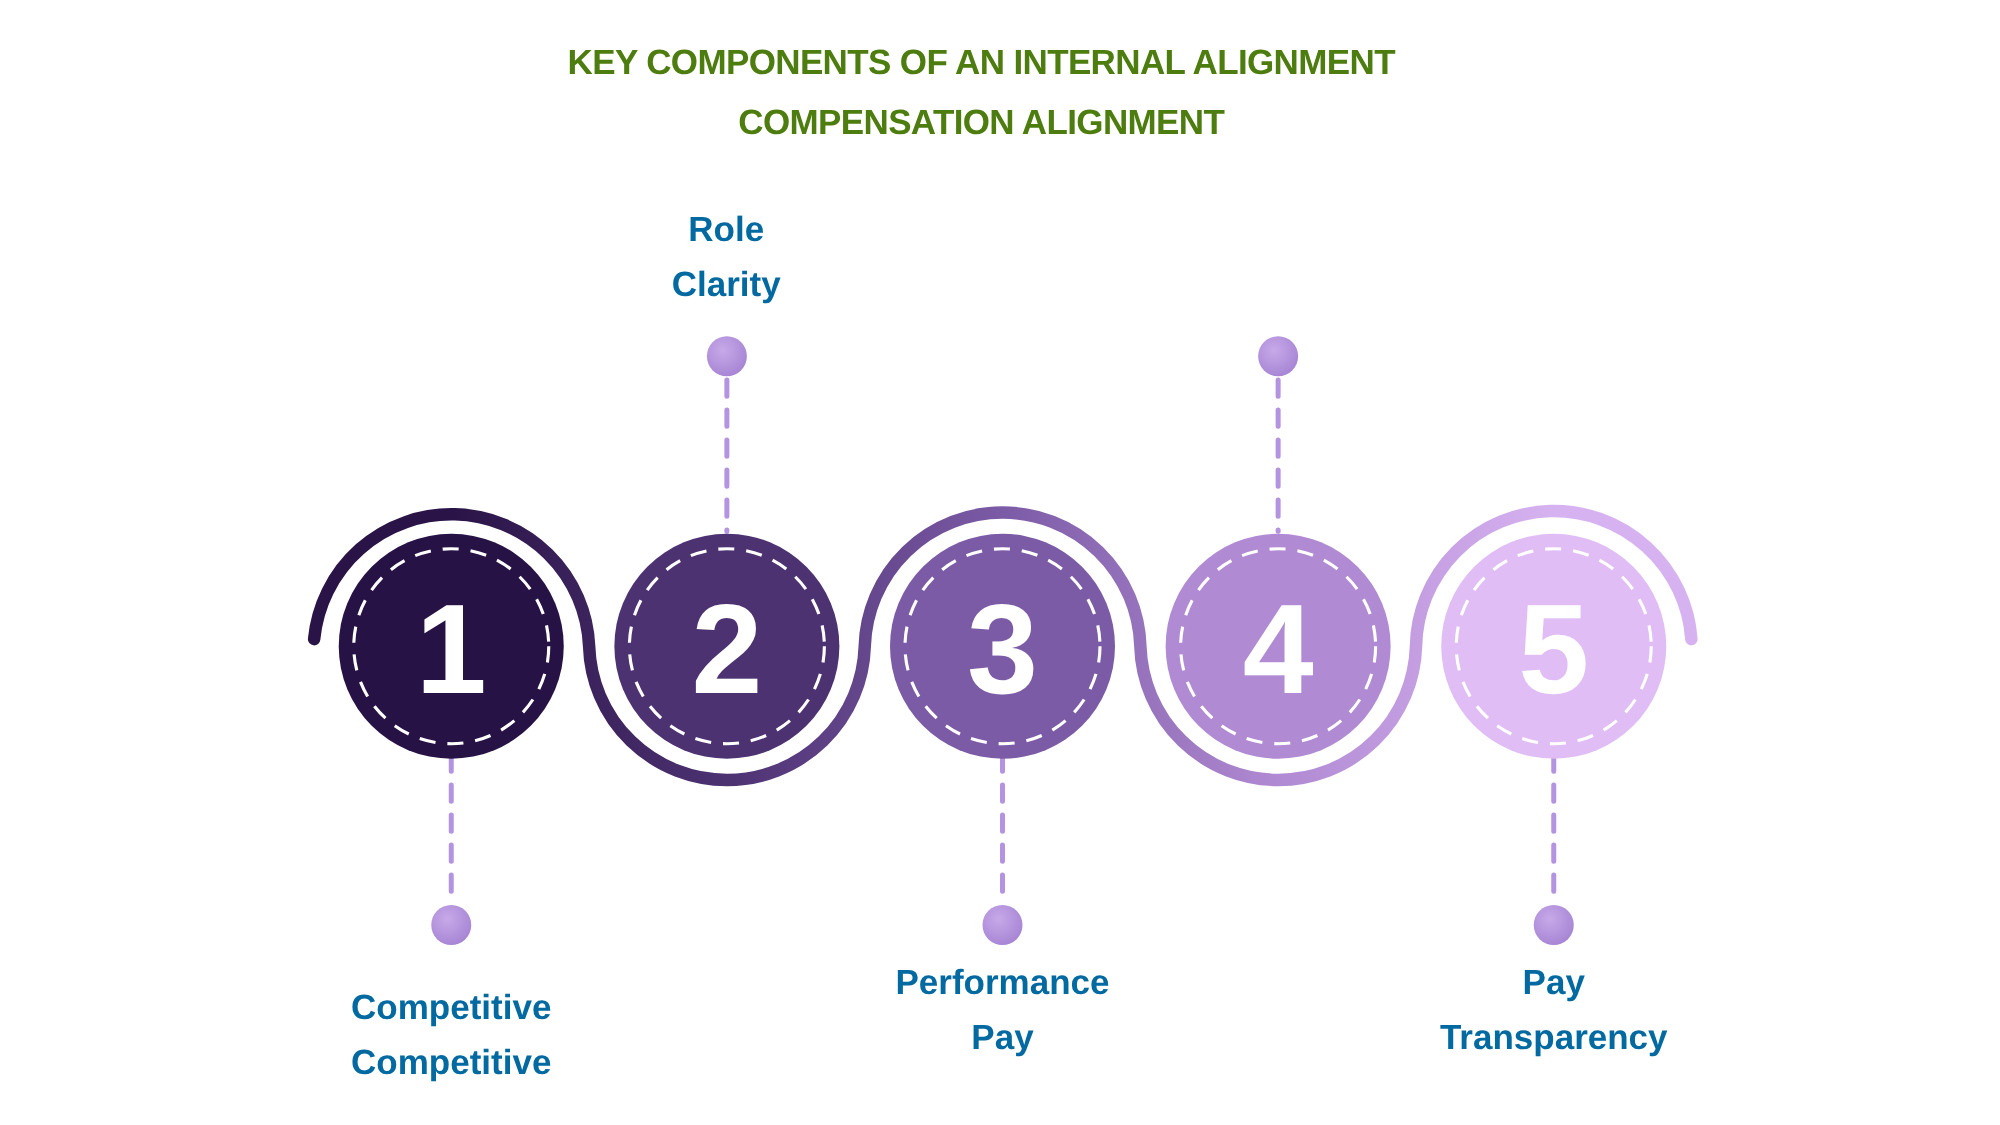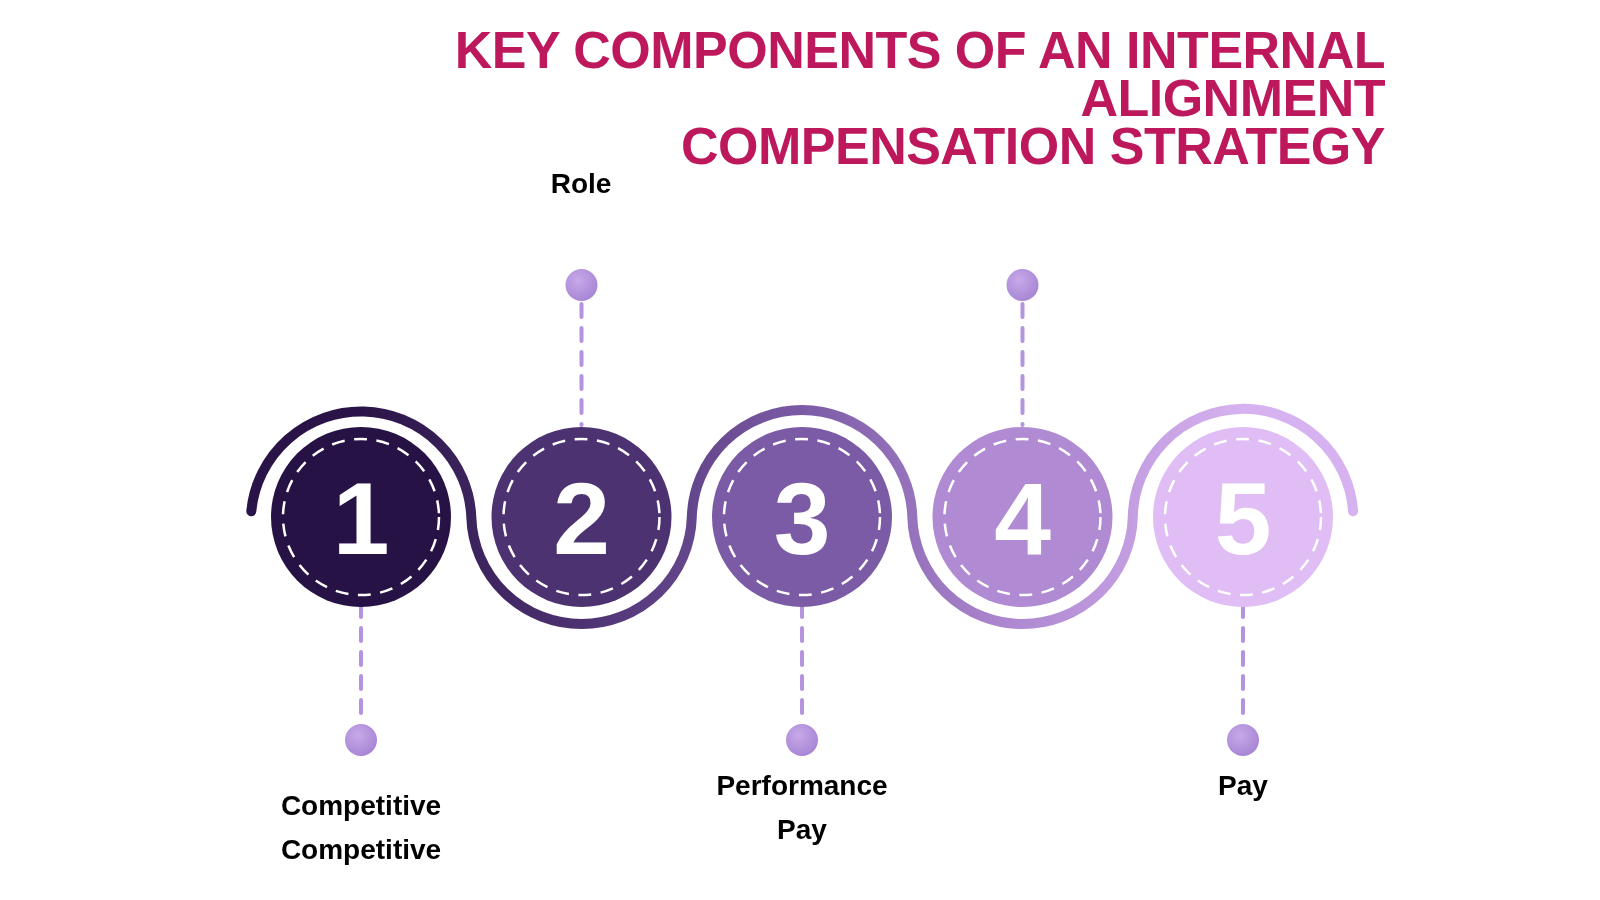--- a/index.html
+++ b/index.html
@@ -9,56 +9,56 @@
     background:#ffffff;
     overflow:hidden;
     font-family:"Liberation Sans", sans-serif;
   }
   .title{
     position:absolute;
     top:26px;
     left:785px;
     transform:translateX(-50%);
     width:1200px;
-    text-align:right;
-    color:#be185d;
-    font-size:52px;
+    text-align:center;
+    color:#4d7c0f;
+    font-size:28px;
     font-weight:700;
     letter-spacing:-0.5px;
     line-height:48px;
     margin:0;
   }
   .title span{display:block;}
   .decor{position:absolute;left:0;top:0;}
   .label{
     position:absolute;
     width:320px;
     text-align:center;
-    color:#000000;
+    color:#0369a1;
     font-size:28px;
     font-weight:600;
     line-height:44px;
   }
   .label span{display:block;}
   .label.above{top:162px;}
   .label.below{top:764px;}
   .num{
     font-family:"Liberation Sans", sans-serif;
     font-size:102px;
     font-weight:700;
   }
 </style>
 </head>
 <body>
 
 <div class="canvas">
 
   <h1 class="title">
     <span>KEY COMPONENTS OF AN INTERNAL ALIGNMENT</span>
-    <span>COMPENSATION STRATEGY</span>
+    <span>COMPENSATION ALIGNMENT</span>
   </h1>
 
   <svg class="decor" width="1600" height="900" viewBox="0 0 1600 900">
     <defs>
       <linearGradient id="snakeGrad" x1="0" y1="0" x2="1" y2="0">
         <stop offset="0.10" stop-color="#2a1447"></stop>
         <stop offset="0.30" stop-color="#4d3272"></stop>
         <stop offset="0.50" stop-color="#7c5ba6"></stop>
         <stop offset="0.70" stop-color="#b08ad2"></stop>
         <stop offset="0.90" stop-color="#d7b2f0"></stop>
@@ -123,22 +123,24 @@
       <text class="num" x="1243" y="554" text-anchor="middle" fill="#ffffff">5</text>
     </g>
   </svg>
 
   <div class="label below" style="left:201px;margin-top:20px;">
     <span>Competitive</span>
     <span>Competitive</span>
   </div>
   <div class="label above" style="left:421px;">
     <span>Role</span>
+    <span>Clarity</span>
   </div>
   <div class="label below" style="left:642px;">
     <span>Performance</span>
     <span>Pay</span>
   </div>
   <div class="label below" style="left:1083px;">
     <span>Pay</span>
+    <span>Transparency</span>
   </div>
 
 </div>
 
 </body></html>

